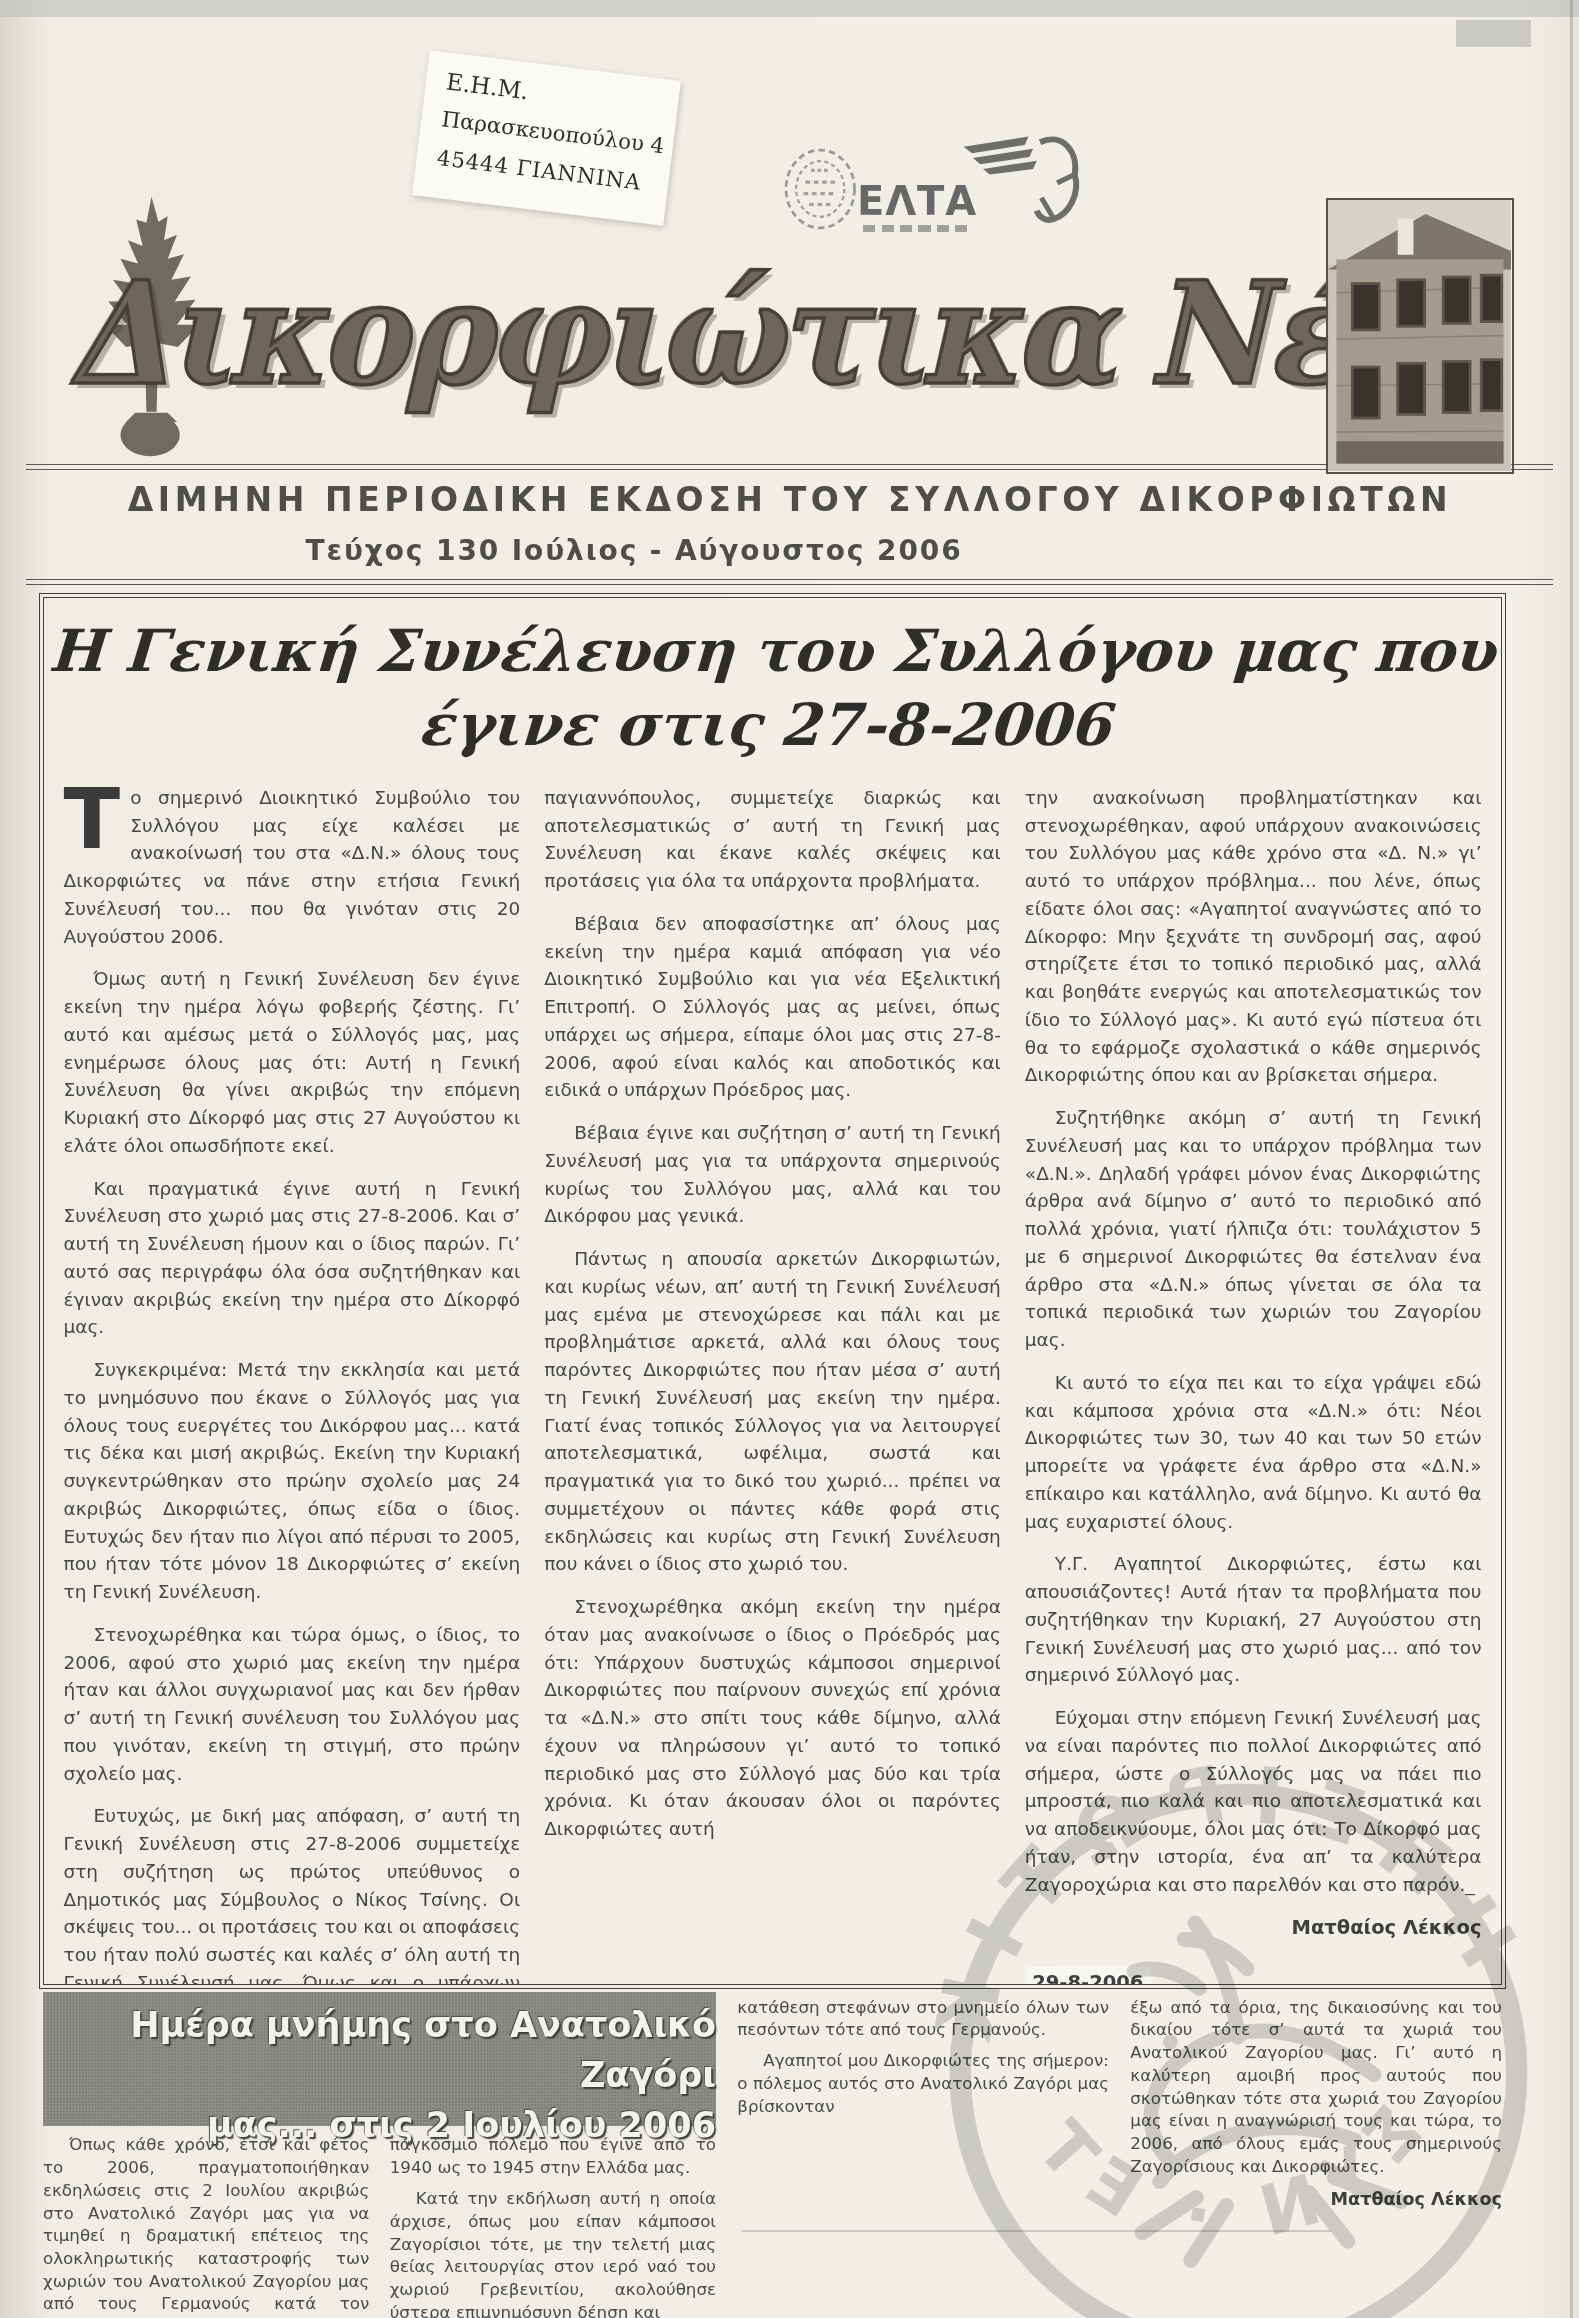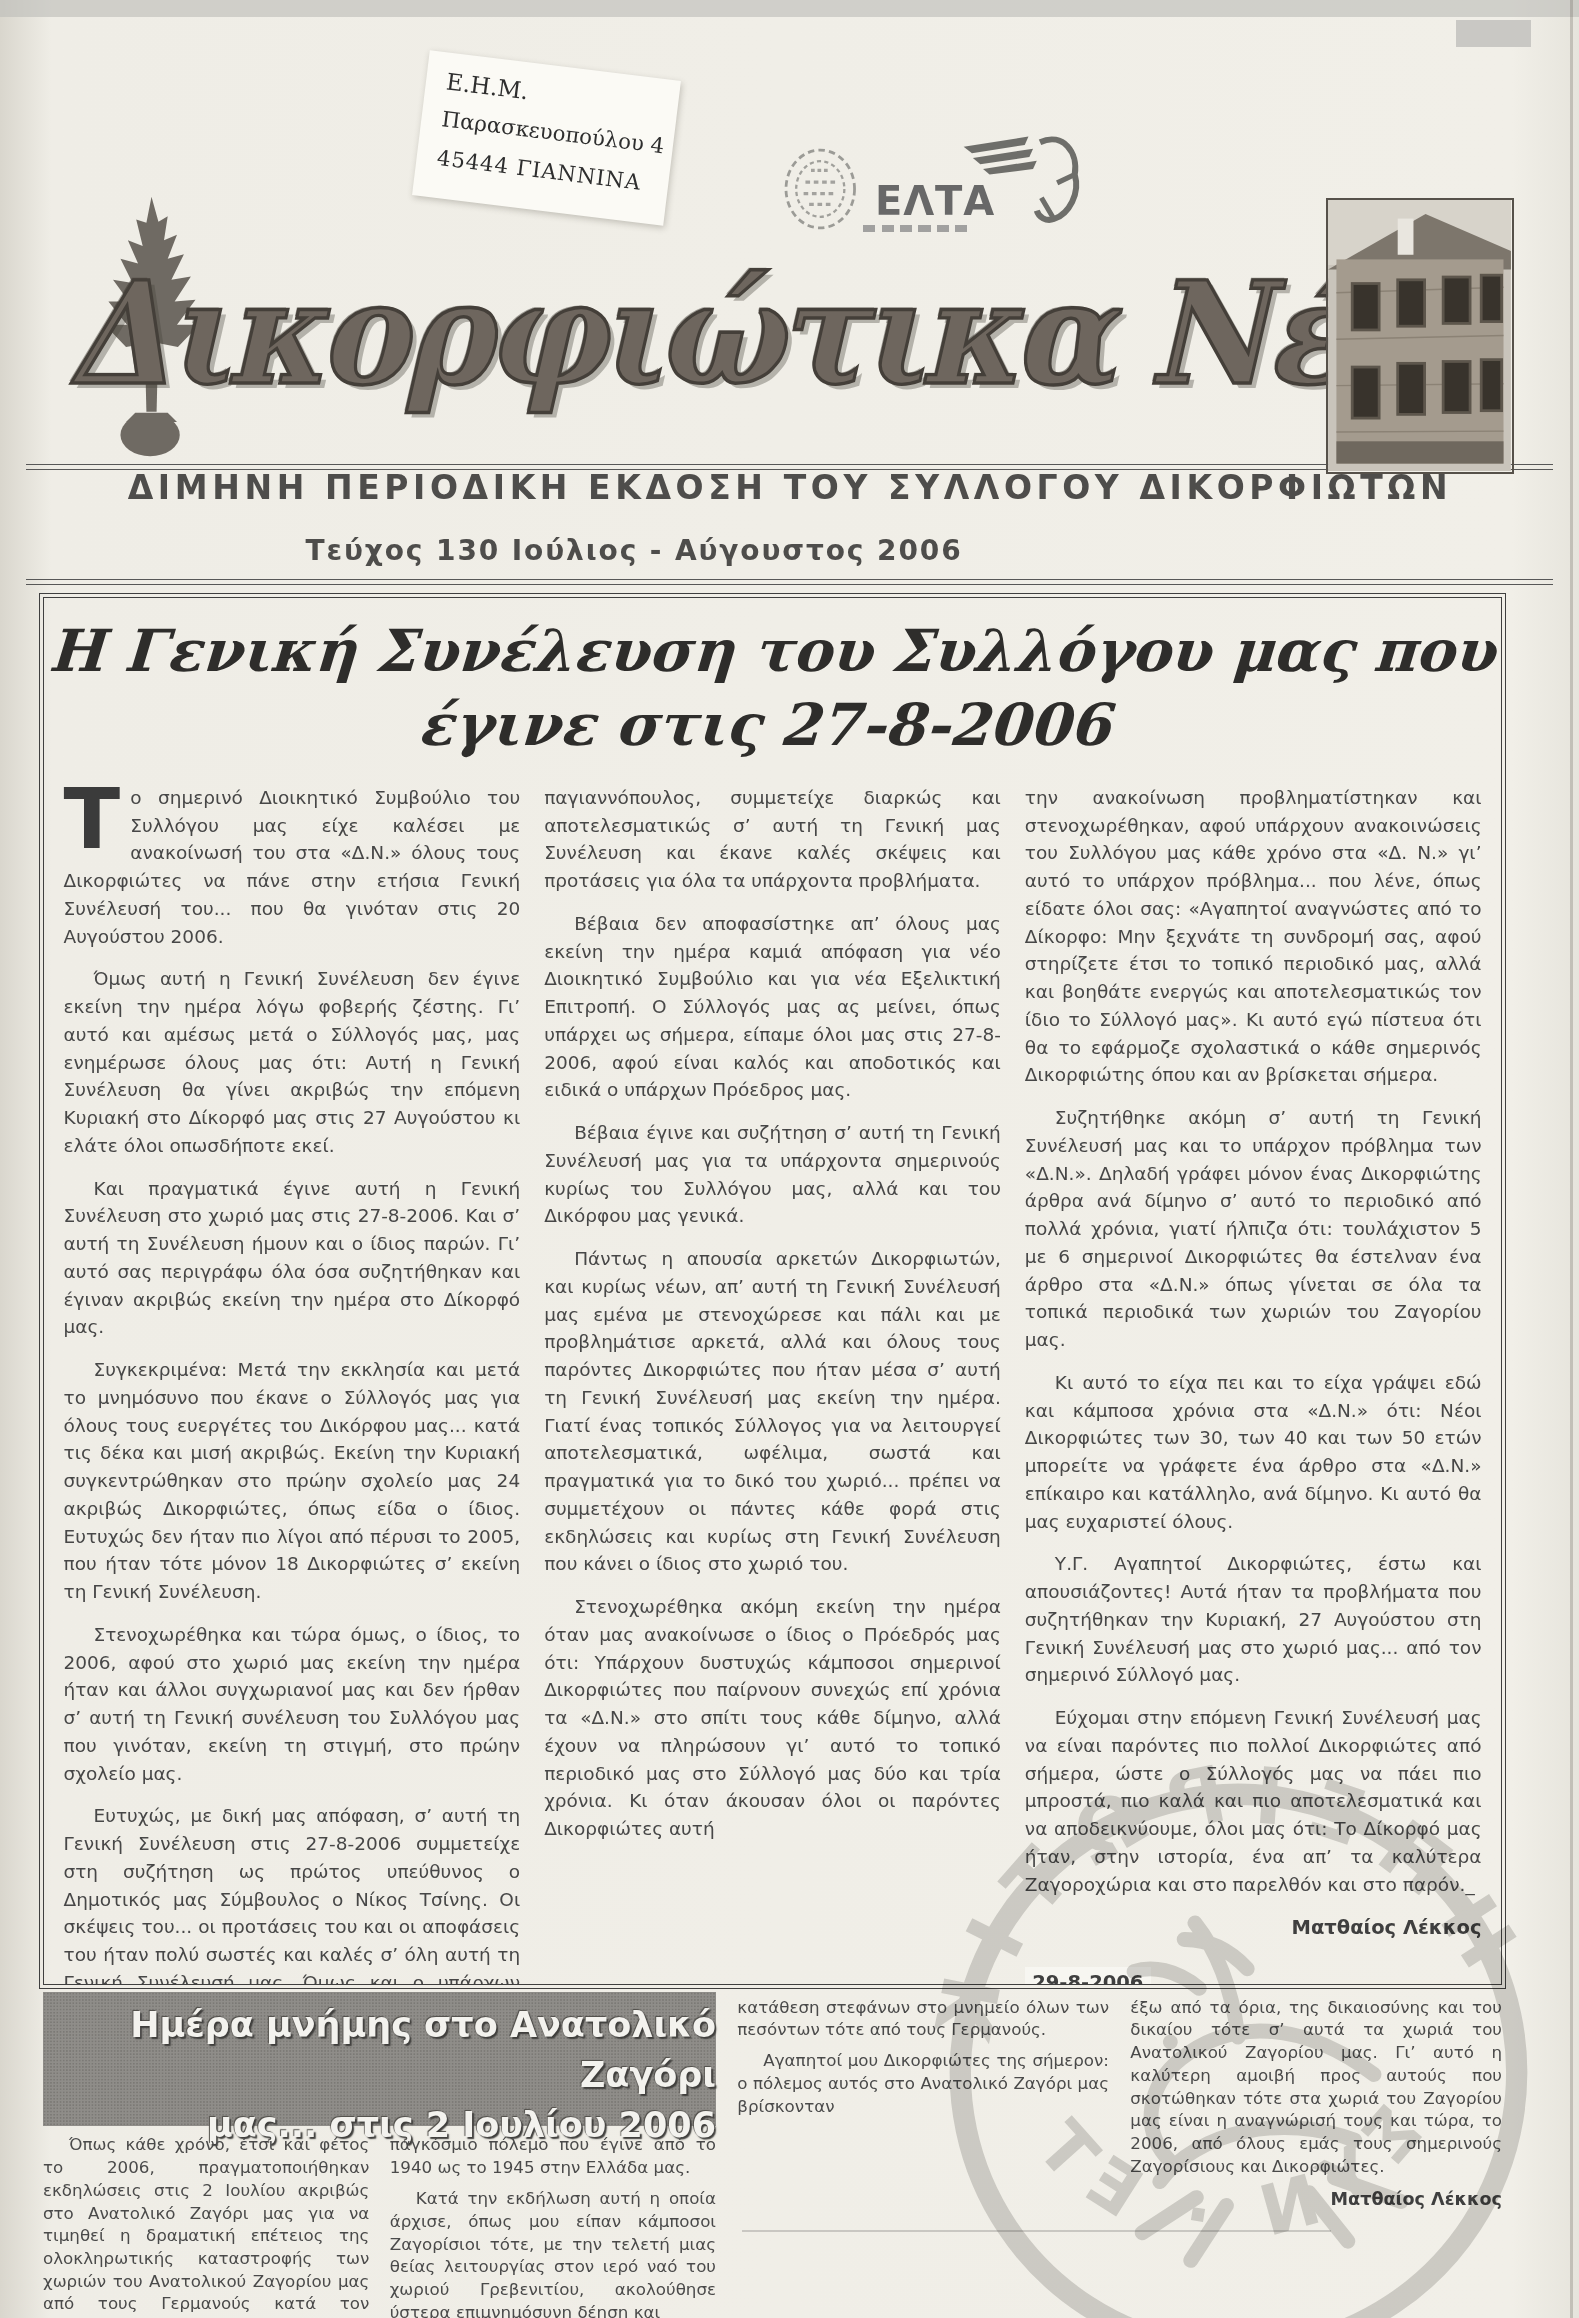--- a/index.html
+++ b/index.html
@@ -14,37 +14,37 @@
   .address-label{position:absolute;left:420px;top:65px;width:253px;height:146px;background:#fbfaf5;
       transform:rotate(7deg);box-shadow:1.4px 2.3px 6.5px rgba(60,55,45,.25);padding:16px 0 0 20.4px;box-sizing:border-box;
       font-family:"DejaVu Serif",serif;color:#2e2e2e;z-index:4;}
   .address-label .l1{font-size:23px;margin-bottom:12px;}
   .address-label .l2{font-size:21.3px;margin-bottom:14px;}
   .address-label .l3{font-size:21.3px;letter-spacing:0.9px;}
 
   
   .postmark{position:absolute;left:782px;top:145px;width:77px;height:88px;opacity:.8;}
   .elta{position:absolute;left:857px;top:137px;width:232px;height:104px;color:#6b6b6b;}
-  .elta-word{position:absolute;left:18px;top:41px;font-size:40px;font-weight:bold;letter-spacing:0.9px;color:#686868;}
+  .elta-word{position:absolute;left:0;top:41px;font-size:40px;font-weight:bold;letter-spacing:0.9px;color:#686868;}
   .elta-tagline{position:absolute;left:5.6px;top:88px;width:107px;height:6.5px;
       background:repeating-linear-gradient(90deg,#8d8d8d 0 12px,transparent 12px 18.5px);opacity:.8;}
   .elta-bird{position:absolute;left:102px;top:-9.3px;}
 
   
   .pine{position:absolute;left:98px;top:194px;}
   .masthead-title{position:absolute;left:199px;top:203px;width:1127px;height:260px;display:flex;align-items:center;justify-content:center;
       font-family:"DejaVu Serif",serif;font-style:italic;font-weight:bold;font-size:131px;white-space:nowrap;
       color:#6e665e;-webkit-text-stroke:3.2px #443f39;letter-spacing:-4.6px;transform:scaleY(1.08) skewX(-3deg);
       text-shadow:5.6px 4.6px 0 rgba(70,65,58,.35),-1.9px -1.9px 0 rgba(50,46,40,.45);z-index:3;}
   .photo{position:absolute;left:1326px;top:198px;width:188px;height:276px;border:2.8px solid #56514a;box-sizing:border-box;z-index:3;}
 
   .double-rule{position:absolute;left:25.5px;width:1527px;height:4.2px;border-top:1.9px solid #575757;border-bottom:1.4px solid #575757;}
   .rule-a{top:464px;}
   .rule-b{top:579px;}
-  .subtitle{position:absolute;left:0;top:468px;width:1580px;text-align:center;font-size:33px;font-weight:bold;
+  .subtitle{position:absolute;left:0;top:480px;width:1580px;text-align:center;font-size:33px;font-weight:bold;
       color:#4e4d4b;letter-spacing:4.6px;}
   .issue-line{position:absolute;left:0;top:534px;width:1268px;text-align:center;font-size:28px;font-weight:bold;
       color:#4e4d4b;letter-spacing:1.9px;}
 
   
   .main-box{position:absolute;left:43px;top:597px;width:1459px;height:1388px;box-sizing:border-box;
       border:1.9px solid #3f3f3f;outline:1.4px solid #3f3f3f;outline-offset:3.2px;overflow:hidden;z-index:2;}
   .main-headline{margin-top:16px;text-align:center;font-family:"DejaVu Serif",serif;font-style:italic;font-weight:bold;
       color:#2e2d2b;transform:skewX(-6deg);line-height:1.28;}
   .main-headline .h1{font-size:58px;}

